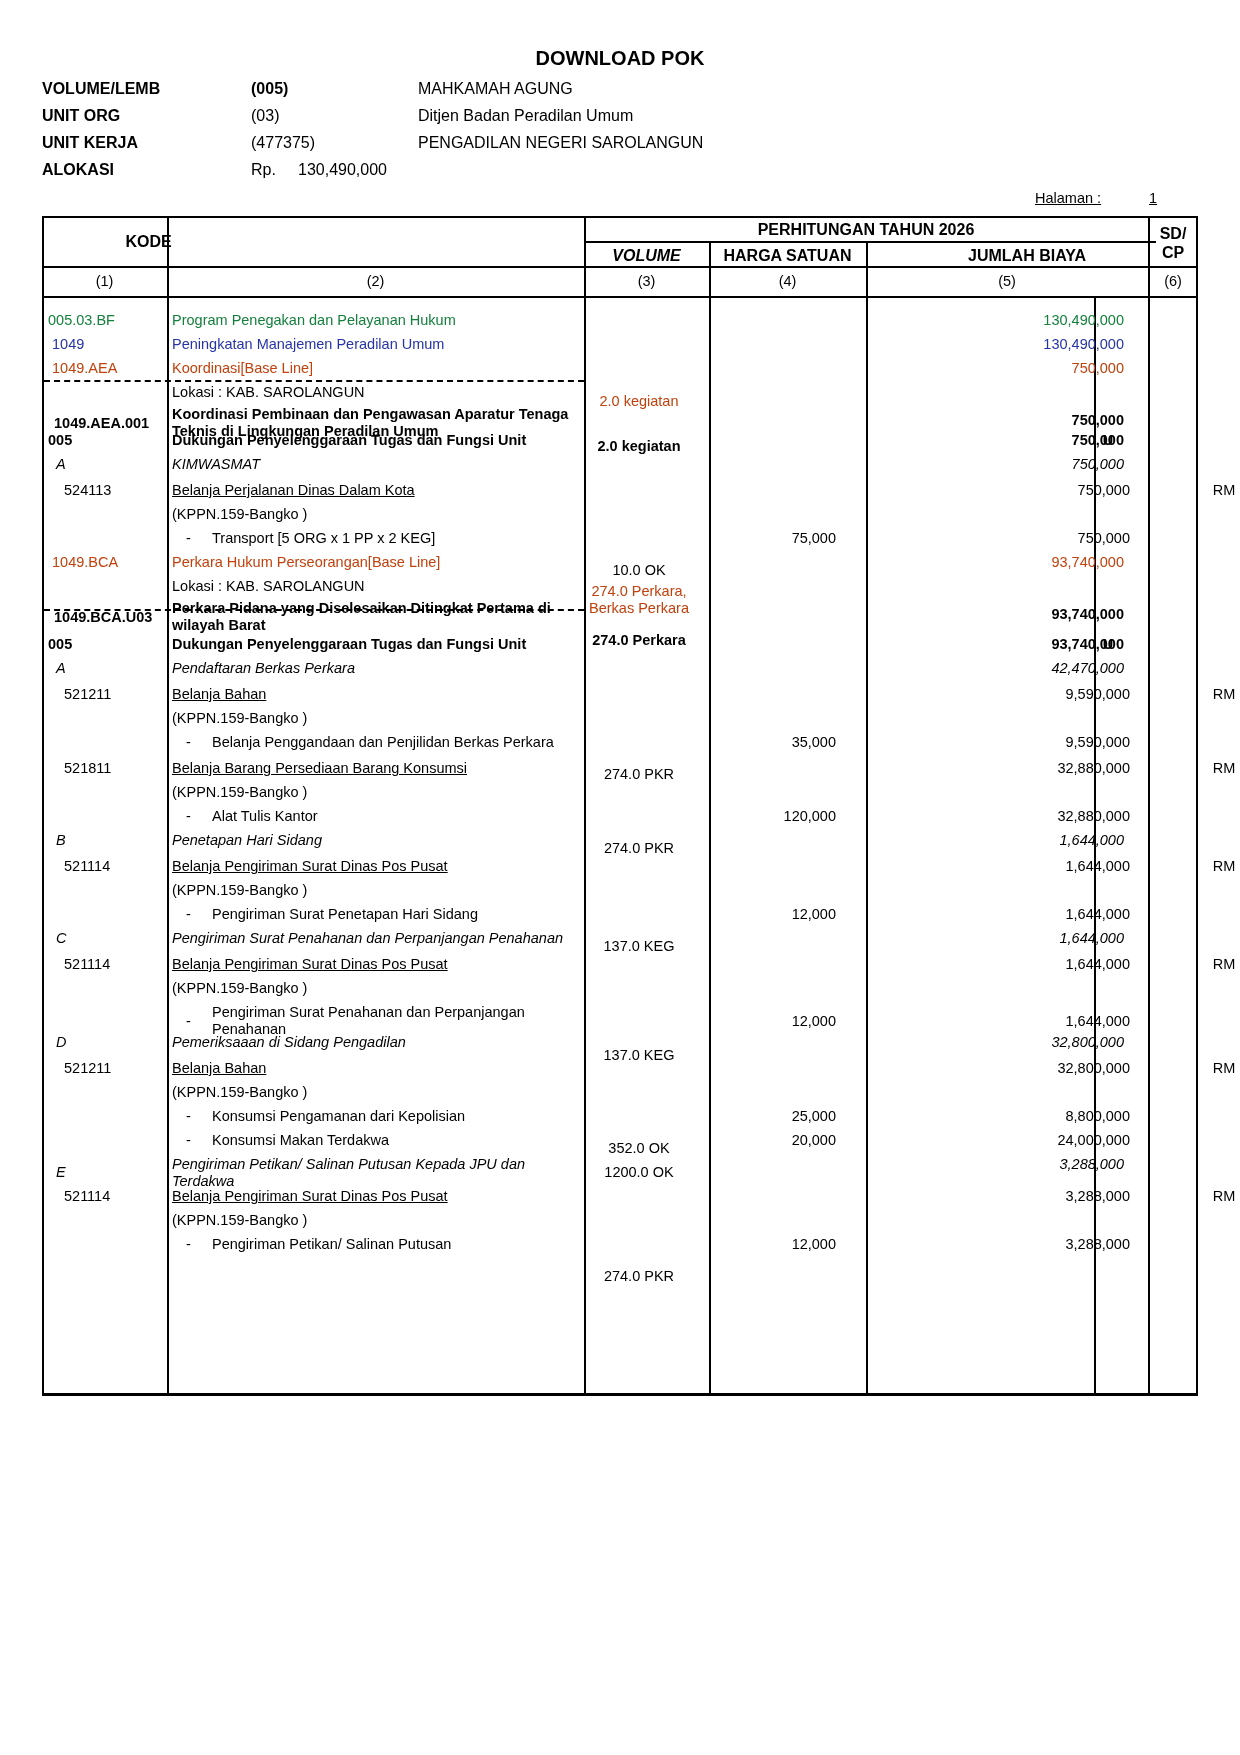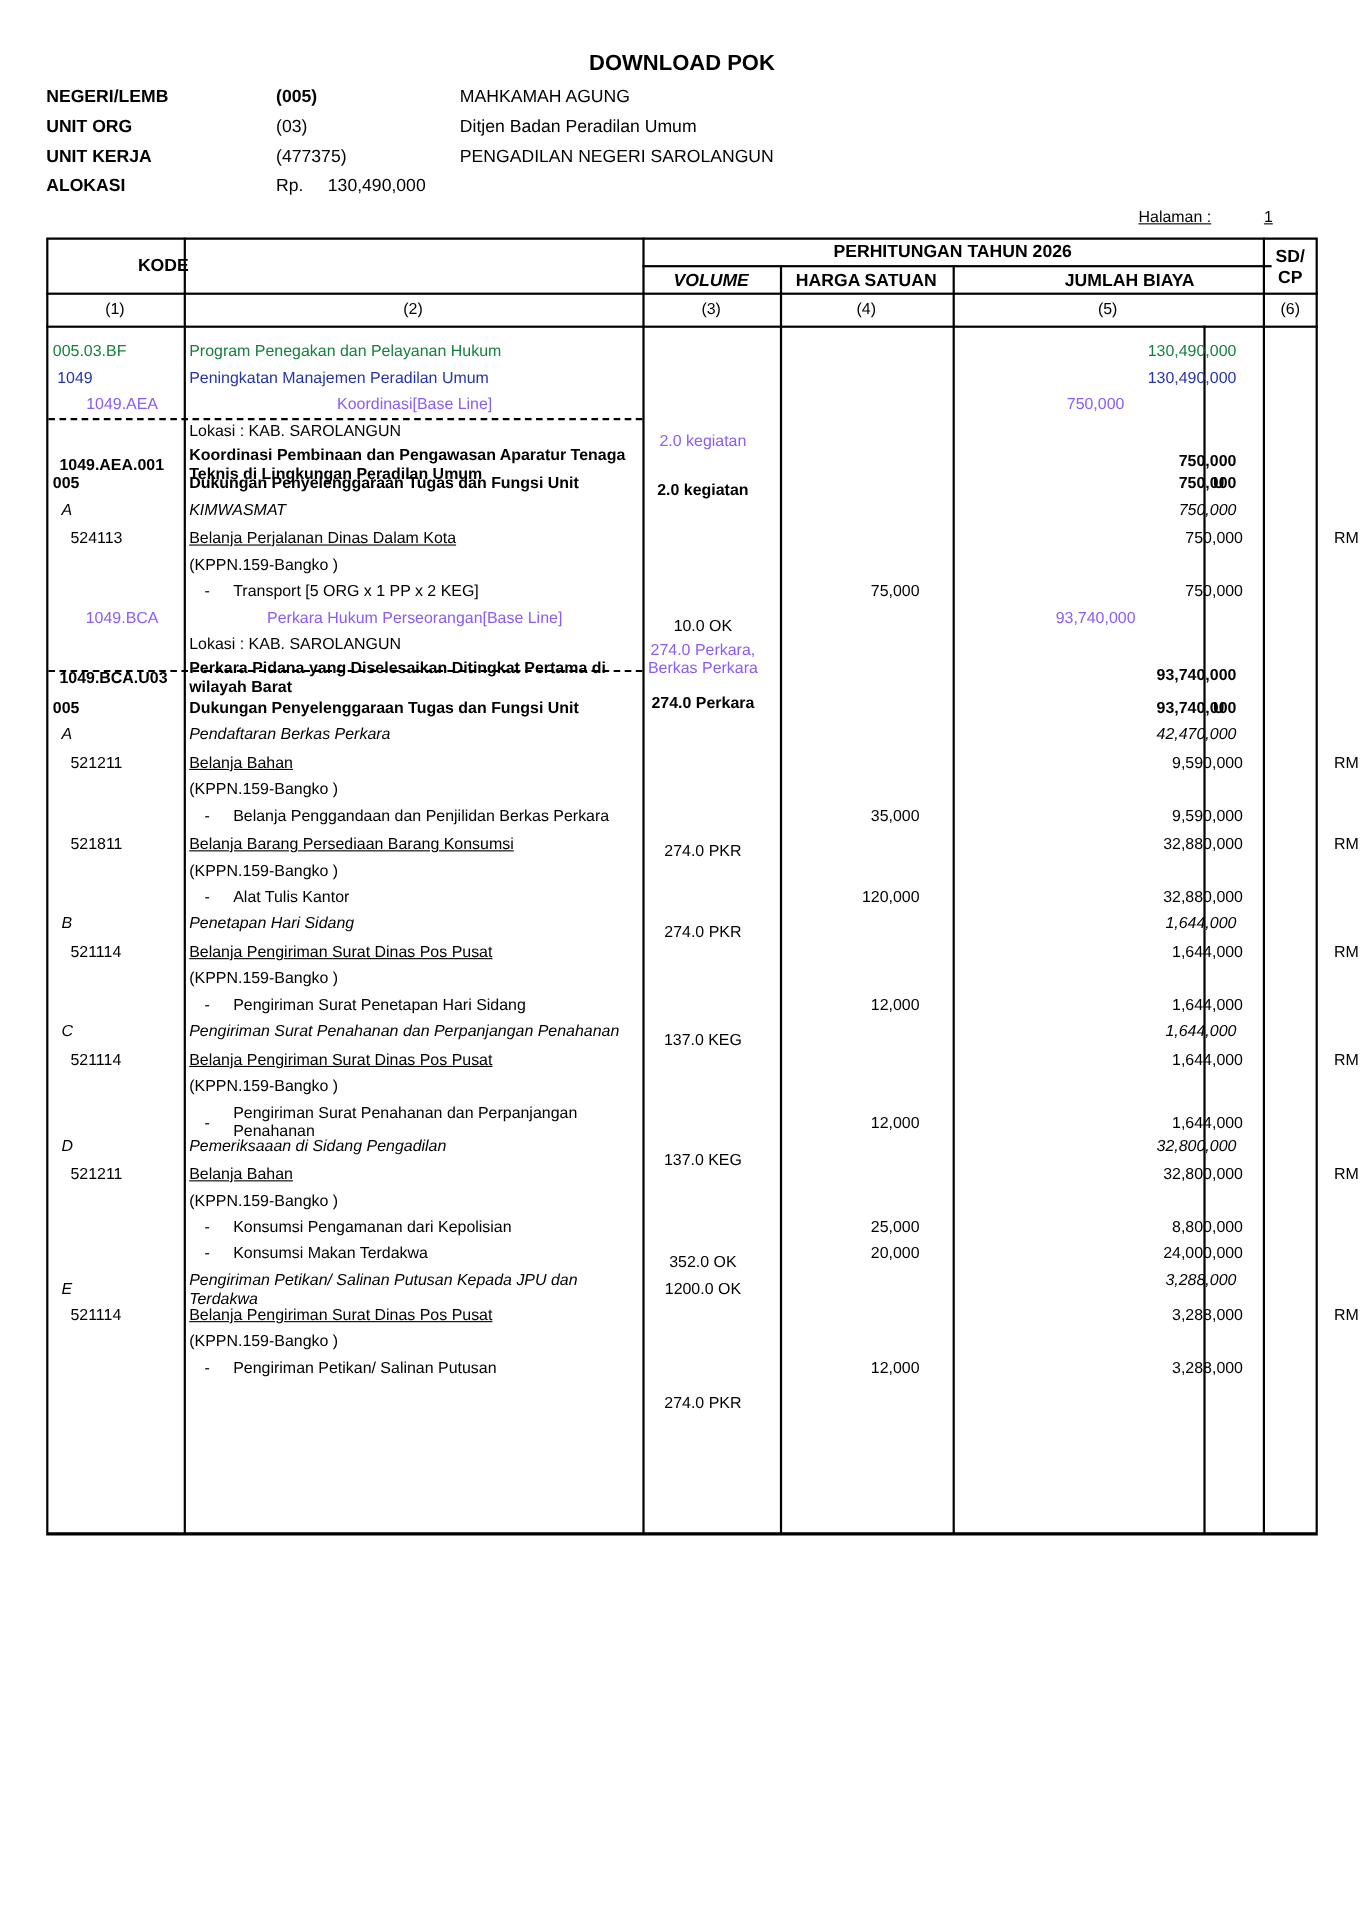--- a/index.html
+++ b/index.html
@@ -29,35 +29,35 @@
     .c-kode { position: absolute; left: 6px; width: 118px; white-space: nowrap; }
     .c-desc { position: absolute; left: 130px; width: 410px; }
     .c-vol { position: absolute; left: 538px; width: 118px; text-align: center; margin-top: 32px; }
     .c-harga { position: absolute; left: 670px; width: 124px; text-align: right; }
     .c-jml { position: absolute; left: 826px; width: 256px; text-align: right; }
     .c-jml.pad { width: 262px; }
     .c-sd { position: absolute; left: 1056px; width: 20px; text-align: center; font-weight: bold; }
     .c-cp { position: absolute; left: 1160px; width: 44px; text-align: center; }
     .blue-dark { color: #15803d; }
     .blue { color: #2634a8; }
-    .red { color: #8b5cf6; text-align: center; }
+    .red { color: #c2410c; }
     .b { font-weight: bold; }
     .i { font-style: italic; }
     .u { text-decoration: underline; }
     .bullet { position: absolute; left: 14px; }
     .btext { position: absolute; left: 40px; width: 370px; }
   </style>
 </head>
 <body>
 
 <div class="title"><span>DOWNLOAD POK</span></div>
 
 <div class="meta">
   <div class="meta-row">
-    <span class="lbl">NEGERI/LEMB</span>
+    <span class="lbl">VOLUME/LEMB</span>
     <span class="code bold">(005)</span>
     <span class="name">MAHKAMAH AGUNG</span>
   </div>
   <div class="meta-row">
     <span class="lbl">UNIT ORG</span>
     <span class="code">(03)</span>
     <span class="name">Ditjen Badan Peradilan Umum</span>
   </div>
   <div class="meta-row">
     <span class="lbl">UNIT KERJA</span>

